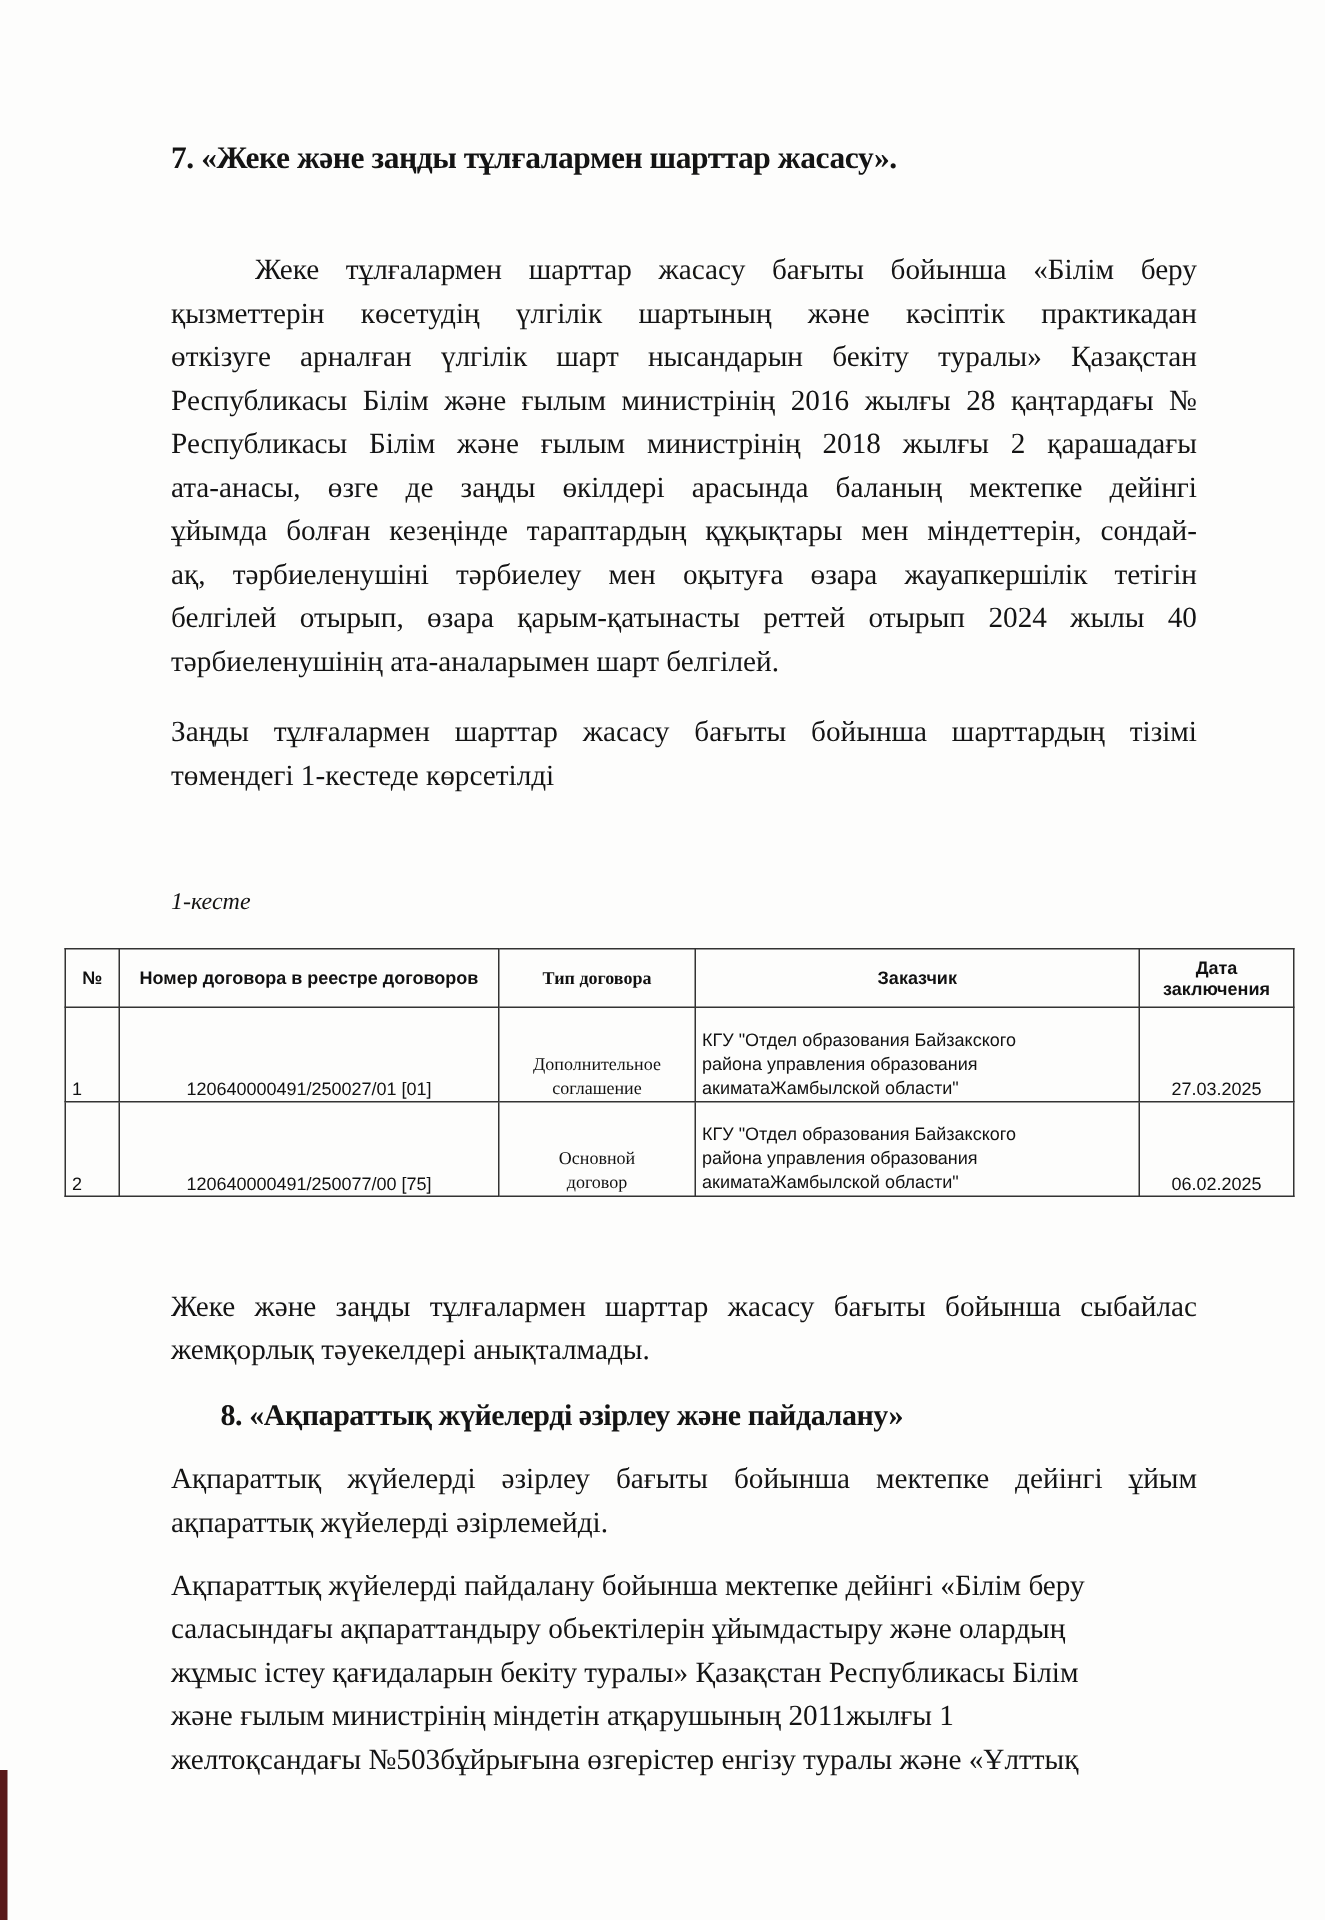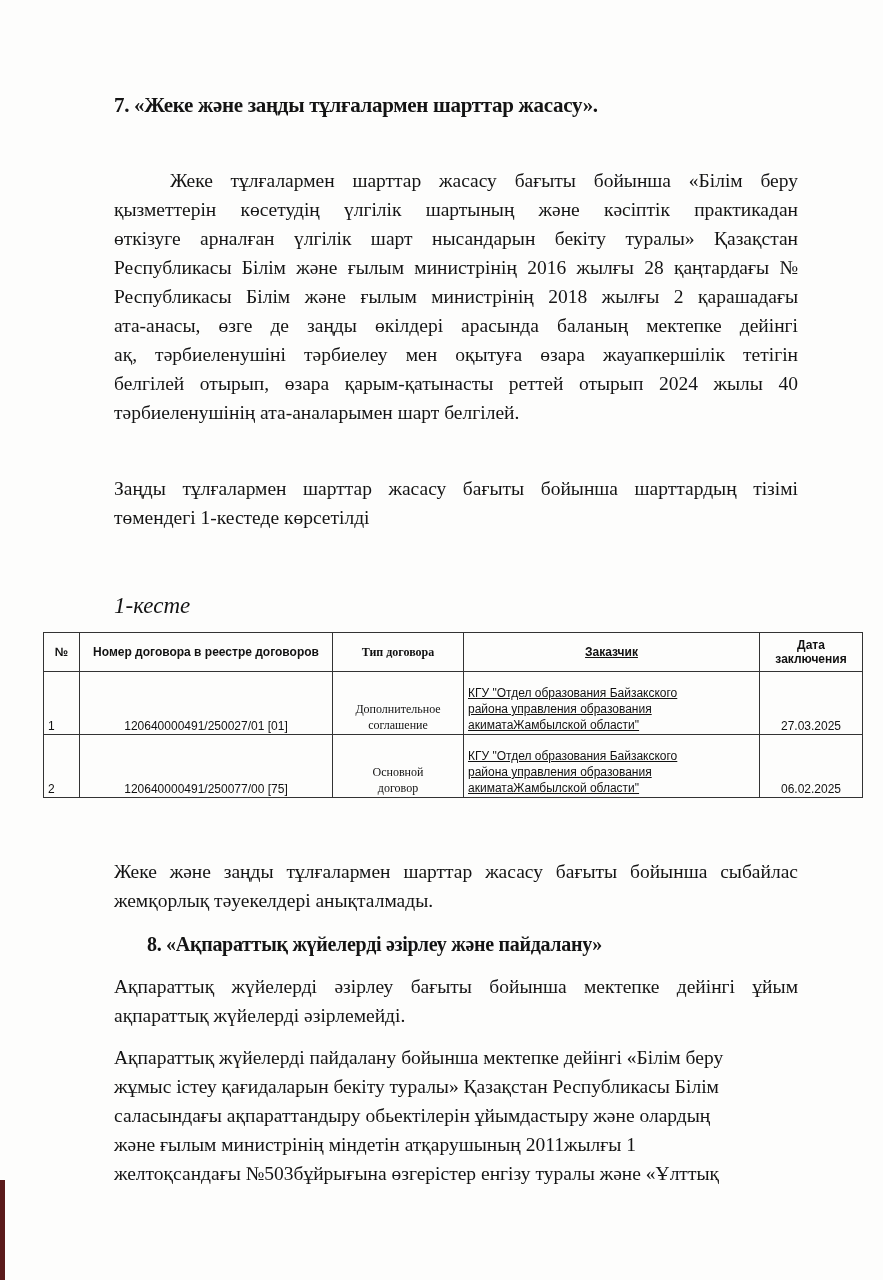--- a/index.html
+++ b/index.html
@@ -18,56 +18,57 @@
     letter-spacing: -0.3px;
   }
   .para {
     position: absolute; left: 114px; width: 684px;
     font-size: 19.5px; line-height: 29px;
     text-align: justify;
   }
   .para .line { display: block; }
   .caption {
     position: absolute; left: 114px; top: 593px;
-    font-style: italic; font-size: 23px;
+    font-style: italic; font-size: 16px;
   }
   table.contracts {
     position: absolute; left: 43px; top: 632px;
     border-collapse: collapse;
     font-family: "Liberation Sans", sans-serif;
     font-size: 12px;
     color: #111;
   }
   table.contracts th, table.contracts td {
     border: 1px solid #333;
     padding: 1px 4px;
   }
   table.contracts th { font-weight: bold; text-align: center; vertical-align: middle; height: 36px; }
   table.contracts td { vertical-align: bottom; height: 60px; }
   .c-num { width: 27px; text-align: left; }
   .c-reg { width: 244px; text-align: center; }
   .c-type { width: 122px; text-align: center; font-family: Liberation Serif, serif; }
-  .c-cust { width: 287px; text-align: left; line-height: 16px; text-decoration: underline; }
+  .c-cust { width: 287px; text-align: left; line-height: 16px; }
   .c-date { width: 94px; text-align: center; }
   td.c-type { vertical-align: bottom; line-height: 16px; }
 </style>
 </head>
 <body>
 
 <div class="edge-strip"></div>
 
 <div class="heading" style="left:114px; top:93px;">7. «Жеке және заңды тұлғалармен шарттар жасасу».</div>
 
 <div class="para" style="top:138px;margin-top:28px;">
   <span class="line" style="text-indent:56px; text-align-last:justify;">Жеке тұлғалармен шарттар жасасу бағыты бойынша «Білім беру</span>
   <span class="line" style="text-align-last:justify;">қызметтерін көсетудің үлгілік шартының және кәсіптік практикадан</span>
   <span class="line" style="text-align-last:justify;">өткізуге арналған үлгілік шарт нысандарын бекіту туралы» Қазақстан</span>
   <span class="line" style="text-align-last:justify;">Республикасы Білім және ғылым министрінің 2016 жылғы 28 қаңтардағы №</span>
   <span class="line" style="text-align-last:justify;">Республикасы Білім және ғылым министрінің 2018 жылғы 2 қарашадағы</span>
   <span class="line" style="text-align-last:justify;">ата-анасы, өзге де заңды өкілдері арасында баланың мектепке дейінгі</span>
+  <span class="line" style="text-align-last:justify;">ұйымда болған кезеңінде тараптардың құқықтары мен міндеттерін, сондай-</span>
   <span class="line" style="text-align-last:justify;">ақ, тәрбиеленушіні тәрбиелеу мен оқытуға өзара жауапкершілік тетігін</span>
   <span class="line" style="text-align-last:justify;">белгілей отырып, өзара қарым-қатынасты реттей отырып 2024 жылы 40</span>
   <span class="line">тәрбиеленушінің  ата-аналарымен шарт белгілей.</span>
 </div>
 
 <div class="para" style="top:474px;">
   <span class="line" style="text-align-last:justify;">Заңды тұлғалармен шарттар жасасу бағыты бойынша шарттардың тізімі</span>
   <span class="line">төмендегі 1-кестеде көрсетілді</span>
 </div>
 
@@ -122,17 +123,17 @@
 
 <div class="heading" style="left:147px; top:933px; font-size:20px;">8.  «Ақпараттық жүйелерді әзірлеу және пайдалану»</div>
 
 <div class="para" style="top:972px;">
   <span class="line" style="text-align-last:justify;">Ақпараттық жүйелерді әзірлеу бағыты бойынша мектепке дейінгі ұйым</span>
   <span class="line">ақпараттық жүйелерді әзірлемейді.</span>
 </div>
 
 <div class="para" style="top:1043px; text-align:left;">
   <span class="line">Ақпараттық жүйелерді пайдалану бойынша мектепке дейінгі «Білім беру</span>
+  <span class="line">саласындағы ақпараттандыру обьектілерін ұйымдастыру және олардың</span>
   <span class="line">жұмыс істеу қағидаларын бекіту туралы» Қазақстан Республикасы Білім</span>
-  <span class="line">саласындағы ақпараттандыру обьектілерін ұйымдастыру және олардың</span>
   <span class="line">және ғылым министрінің міндетін атқарушының 2011жылғы 1</span>
   <span class="line">желтоқсандағы №503бұйрығына өзгерістер енгізу туралы және  «Ұлттық</span>
 </div>
 
 </body></html>

